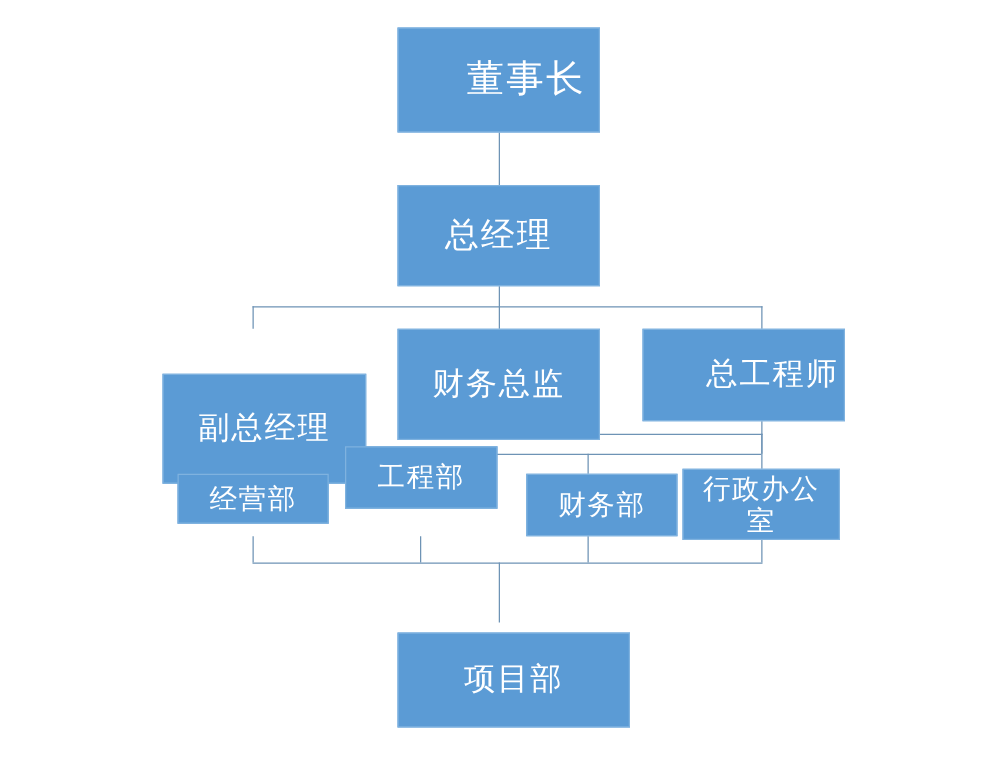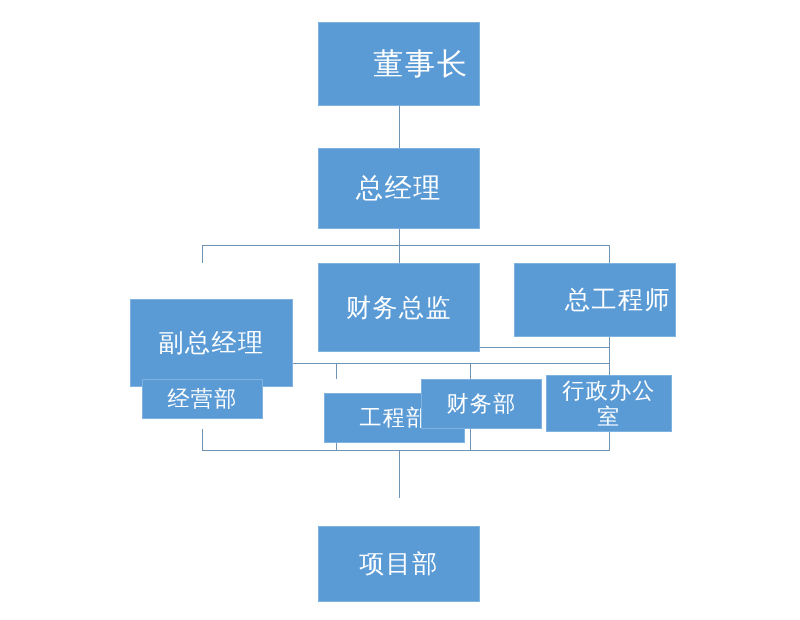--- a/index.html
+++ b/index.html
@@ -99,27 +99,27 @@
   <div class="node lvl3" style="left:318px; top:263px; width:162px; height:89px;">
     <span class="label">财务总监</span>
   </div>
   <div class="node lvl3" style="left:514px; top:263px; width:162px; height:74px;text-align:right;">
     <span class="label">总工程师</span>
   </div>
 
   <div class="node lvl4" style="left:142px; top:379px; width:121px; height:40px;">
     <span class="label">经营部</span>
   </div>
-  <div class="node lvl4" style="left:276px; top:393px; width:141px; height:50px;margin-left:48px;">
+  <div class="node lvl4" style="left:276px; top:357px; width:122px; height:50px;">
     <span class="label">工程部</span>
   </div>
   <div class="node lvl4" style="left:421px; top:379px; width:121px; height:50px;">
     <span class="label">财务部</span>
   </div>
   <div class="node lvl4" style="left:546px; top:375px; width:126px; height:57px;text-align:center;">
     <span class="label">行政办公室</span>
   </div>
 
-  <div class="node lvl5" style="left:318px; top:526px; width:162px; height:76px;">
+  <div class="node lvl5" style="left:318px; top:506px; width:186px; height:76px;">
     <span class="label">项目部</span>
   </div>
 
 </div>
 
 </body></html>

